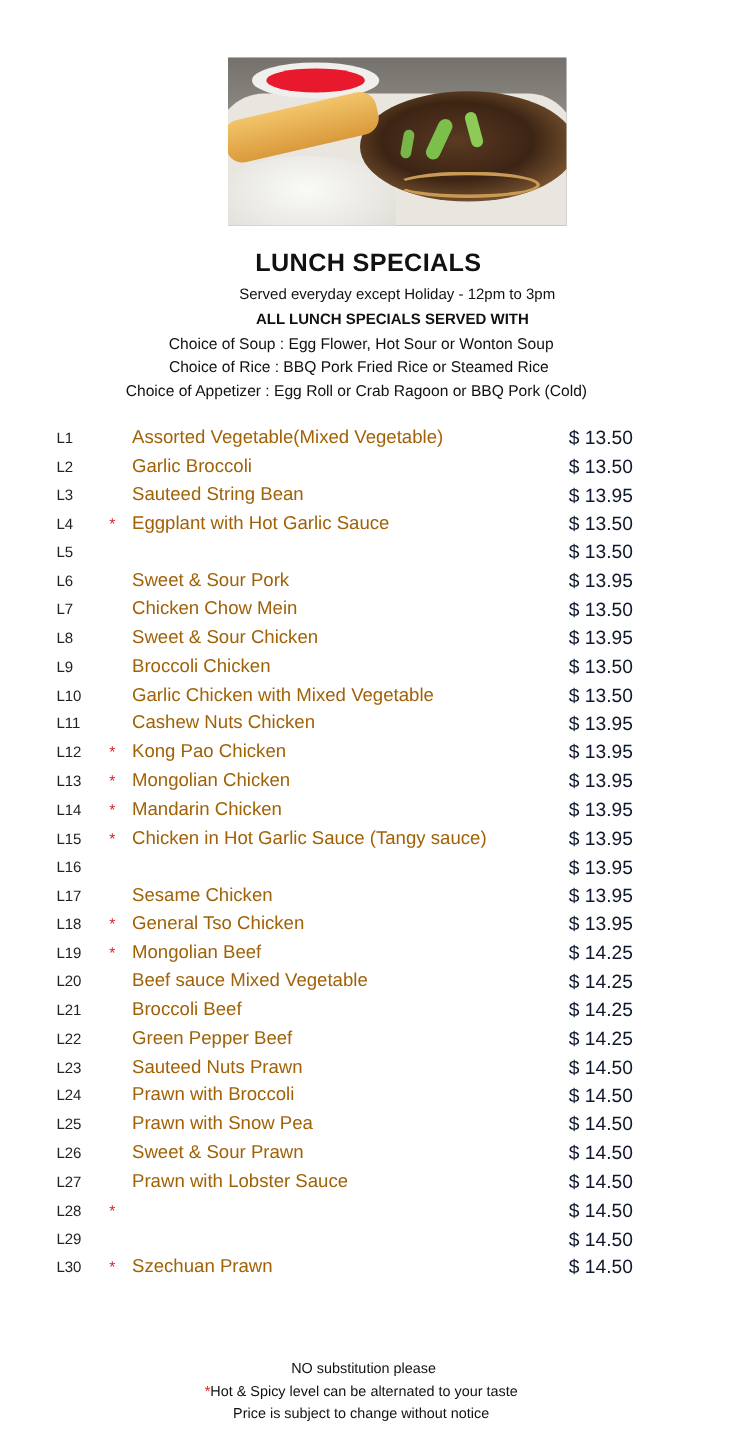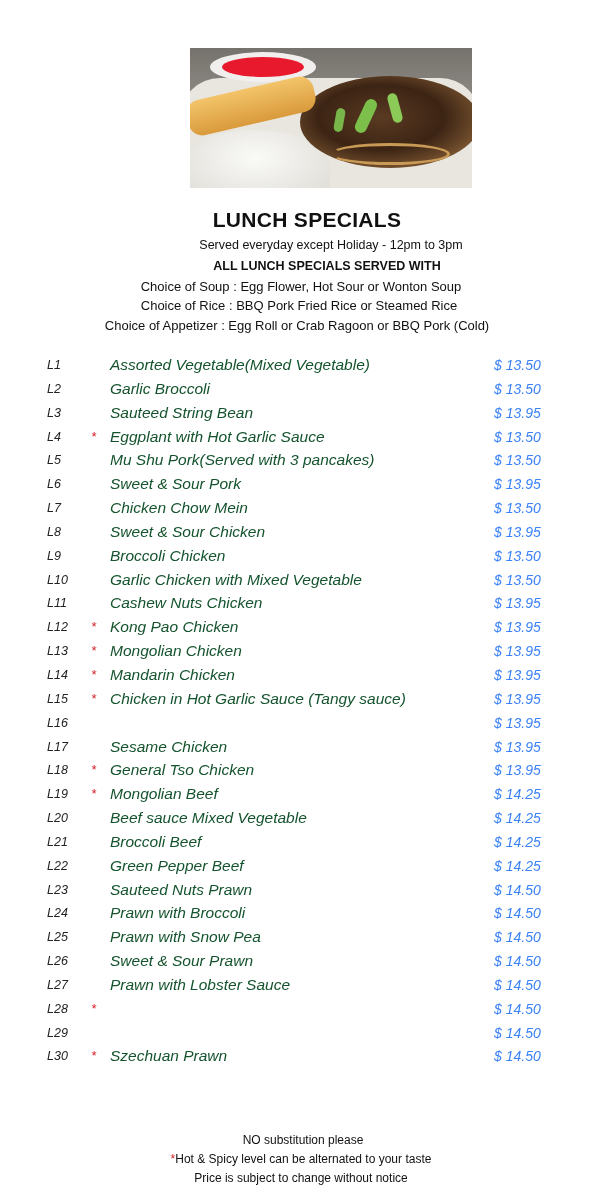--- a/index.html
+++ b/index.html
@@ -25,25 +25,25 @@
     .center { position: absolute; left: 0; width: 614px; text-align: center; }
     .title { top: 208px; font-size: 21px; font-weight: bold; letter-spacing: 0.3px; }
     .served { top: 238px; font-size: 12.5px; left: 24px; }
     .served-with { top: 259px; font-size: 12.5px; font-weight: bold; left: 20px; }
     .choice { font-size: 13px; }
     .choice-soup { top: 279px; left: -6px; }
     .choice-rice { top: 298px; left: -8px; }
     .choice-app { top: 318px; left: -10px; }
 
     .menu { position: absolute; left: 0; top: 353px; width: 614px; }
-    .row { position: relative; height: 23.85px; font-style: italic; }
+    .row { position: relative; height: 23.85px; }
     .row .code { position: absolute; left: 47px; top: 5px; font-size: 12.5px; color: #222; }
     .row .star { position: absolute; left: 91px; top: 4px; font-size: 13px; color: #d81e28; }
-    .row .name { position: absolute; left: 110px; top: 3px; font-size: 15.5px; color: #14532d; white-space: nowrap; }
-    .row .price { position: absolute; left: 494px; top: 4px; font-size: 14px; color: #3b82f6; white-space: nowrap; }
+    .row .name { position: absolute; left: 110px; top: 3px; font-size: 15.5px; color: #a16207; white-space: nowrap; }
+    .row .price { position: absolute; left: 474px; top: 4px; font-size: 16px; color: #0f172a; white-space: nowrap; }
 
     .foot { font-size: 12px; }
     .foot-1 { top: 1133px; left: -4px; }
     .foot-2 { top: 1152px; left: -6px; }
     .foot-3 { top: 1171px; left: -6px; }
     .foot .red-star { color: #d81e28; }
   </style>
 </head>
 <body>
 
@@ -89,21 +89,20 @@
     </div>
     <div class="row">
       <span class="code">L4</span>
       <span class="star">*</span>
       <span class="name">Eggplant with Hot Garlic Sauce</span>
       <span class="price">$ 13.50</span>
     </div>
     <div class="row">
       <span class="code">L5</span>
       <span class="star"></span>
-      <span class="name">Mu Shu Pork(Served with 3 pancakes)</span>
       <span class="price">$ 13.50</span>
     </div>
     <div class="row">
       <span class="code">L6</span>
       <span class="star"></span>
       <span class="name">Sweet &amp; Sour Pork</span>
       <span class="price">$ 13.95</span>
     </div>
     <div class="row">
       <span class="code">L7</span>

